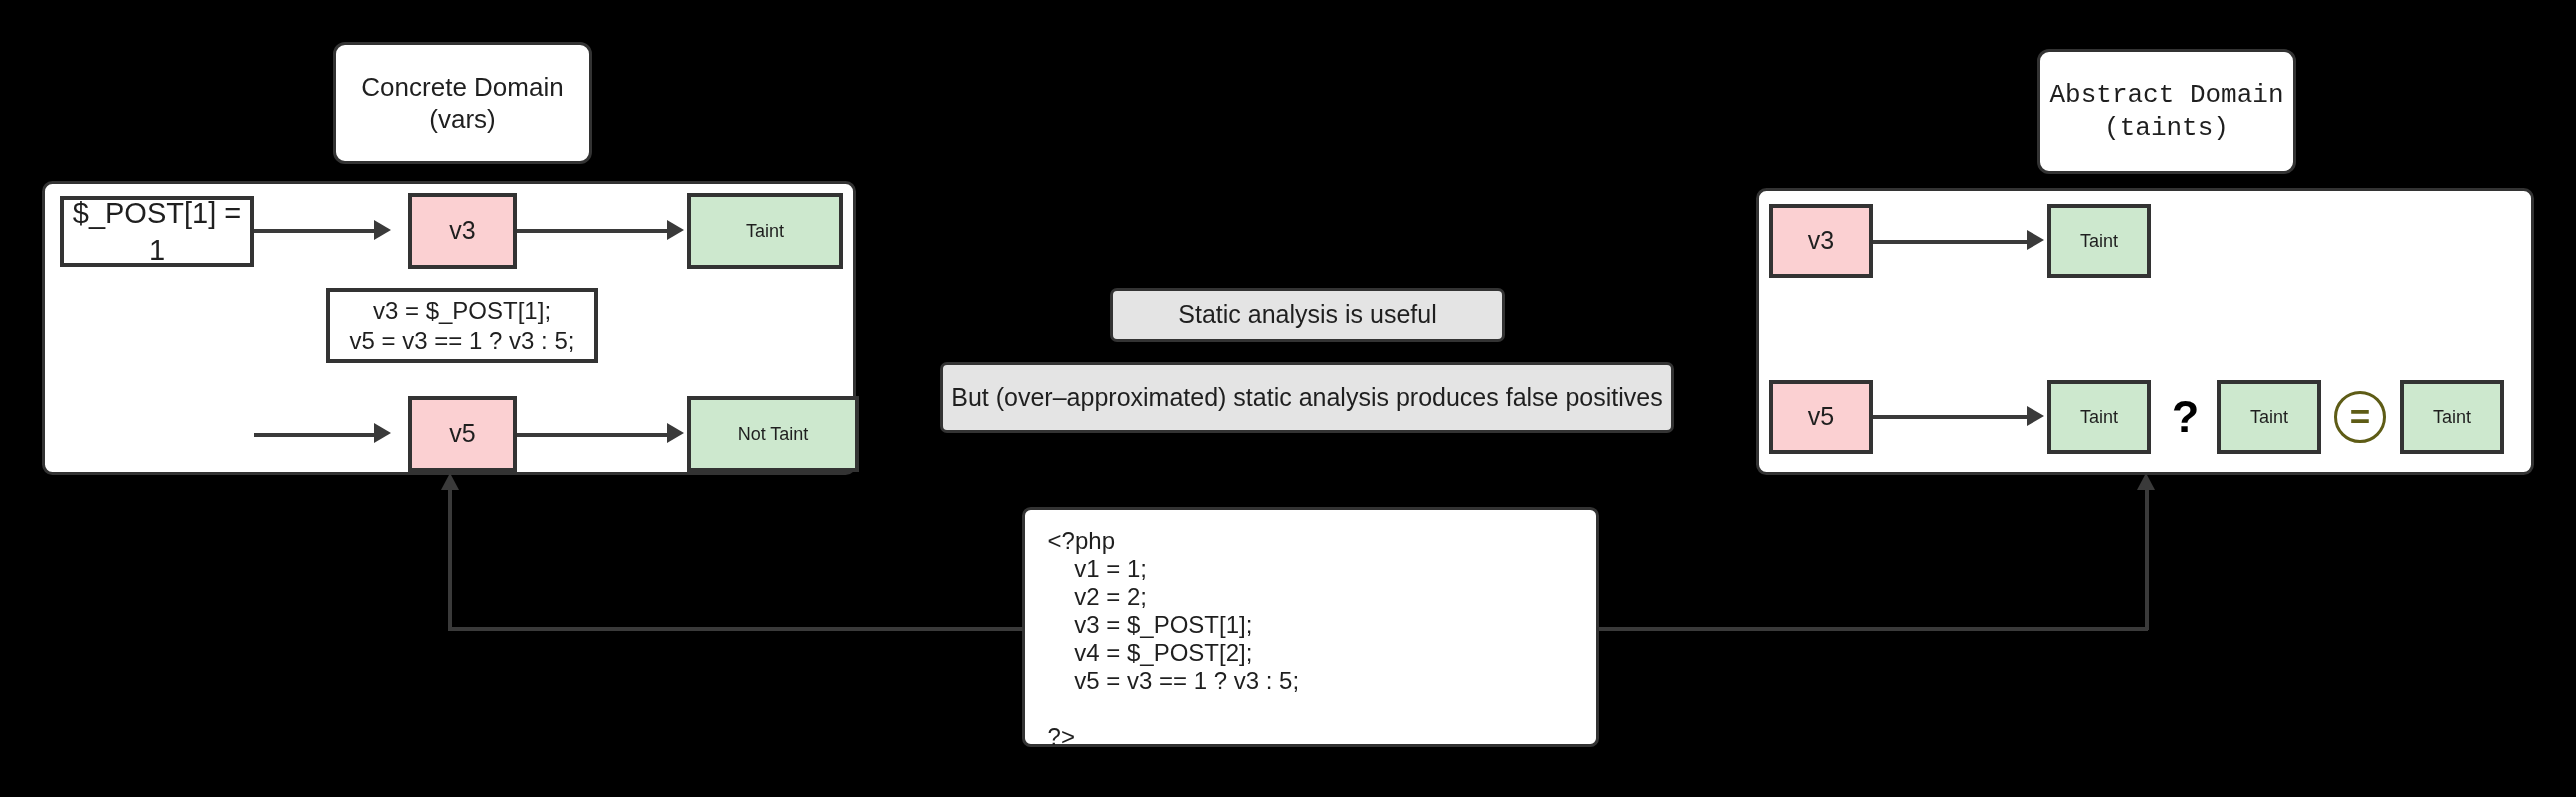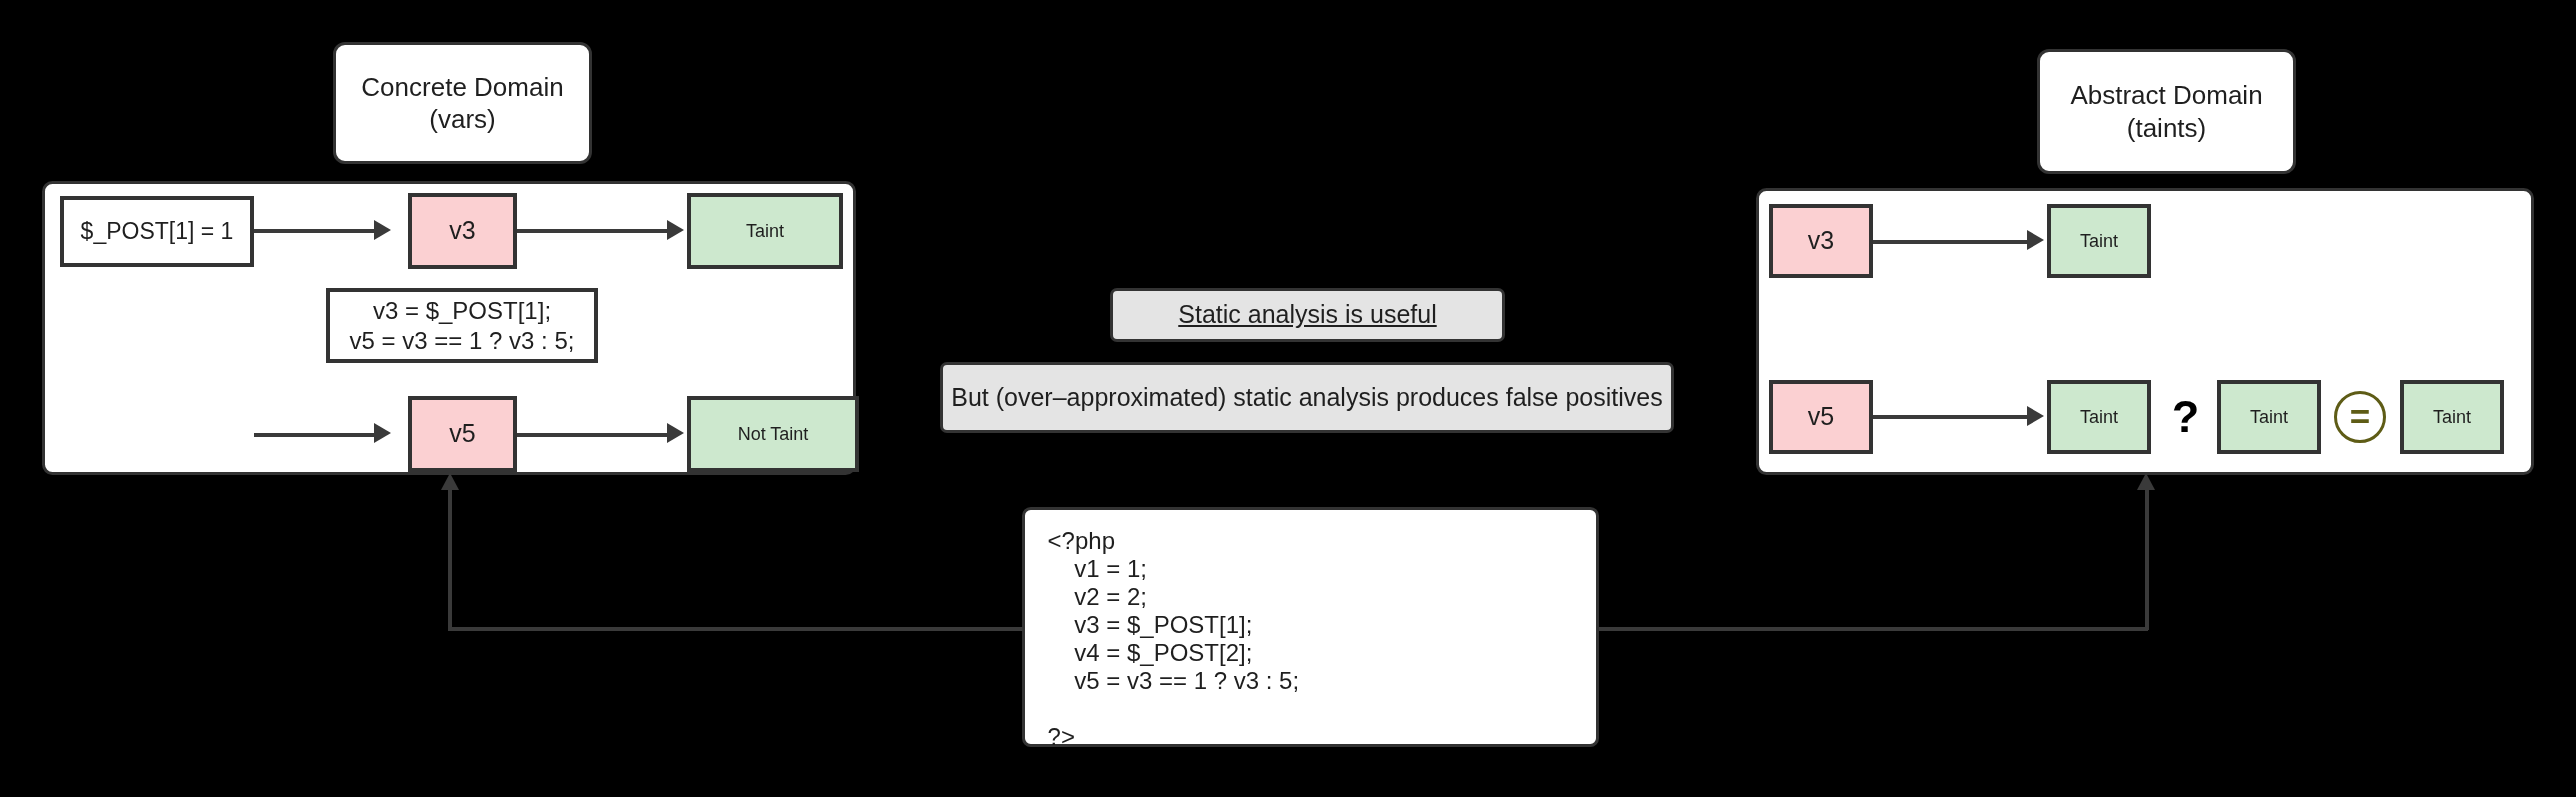--- a/index.html
+++ b/index.html
@@ -42,21 +42,21 @@
     box-sizing: border-box;
     background: #ffffff;
     border: 3.5px solid #333333;
     border-radius: 10.4px;
     box-shadow: 2.6px 2.6px 0 rgba(0,0,0,0.25);
   }
 
   .sq-white {
     background: #ffffff;
     border: 4.3px solid #333333;
-    font-size: 23px;
+    font-size: 29px;
   }
   .sq-pink {
     background: #fbd0d2;
     border: 4.3px solid #333333;
     font-size: 25px;
   }
   .sq-green {
     background: #cde8ce;
     border: 4.3px solid #333333;
     font-size: 18px;
@@ -124,21 +124,21 @@
   }
 </style>
 </head>
 <body>
 
 <div id="canvas">
 
   <div class="node title-card" style="left:333px; top:42px; width:259px; height:122px;">Concrete Domain
 (vars)</div>
 
-  <div class="node title-card" style="left:2037px; top:49px; width:259px; height:125px;">Abstract Domain
+  <div class="node title-card" style="left:2037px; top:49px; width:259px; height:125px;font-family:Liberation Mono, monospace;">Abstract Domain
 (taints)</div>
 
   <div class="panel" style="left:42px; top:181px; width:814px; height:294px;"></div>
 
   <div class="node sq-white" style="left:60px; top:196px; width:194px; height:71px;">$_POST[1] = 1</div>
   <div class="edge edge-h" style="left:254px; top:229px; width:122px;"></div>
   <div class="arrow-right" style="left:374px; top:220px;"></div>
   <div class="node sq-pink" style="left:408px; top:193px; width:109px; height:76px;">v3</div>
   <div class="edge edge-h" style="left:517px; top:229px; width:152px;"></div>
   <div class="arrow-right" style="left:667px; top:220px;"></div>
@@ -167,21 +167,21 @@
   <div class="node sq-green" style="left:2047px; top:380px; width:104px; height:74px;">Taint</div>
 
   <div class="op-q" style="left:2164px; top:380px; width:43px; height:74px;">?</div>
 
   <div class="node sq-green" style="left:2217px; top:380px; width:104px; height:74px;">Taint</div>
 
   <div class="op-eq" style="left:2334px; top:391px; width:52px; height:52px;">=</div>
 
   <div class="node sq-green" style="left:2400px; top:380px; width:104px; height:74px;">Taint</div>
 
-  <div class="node sq-grey" style="left:1110px; top:288px; width:395px; height:54px;text-decoration:underline;">Static analysis is useful</div>
+  <div class="node sq-grey" style="left:1110px; top:288px; width:395px; height:54px;">Static analysis is useful</div>
 
   <div class="node sq-grey" style="left:940px; top:362px; width:734px; height:71px;">But (over–approximated) static analysis produces false positives</div>
 
   <div class="code-card" style="position:absolute; left:1022px; top:507px; width:577px; height:240px; box-sizing:border-box;">&lt;?php
     v1 = 1;
     v2 = 2;
     v3 = $_POST[1];
     v4 = $_POST[2];
     v5 = v3 == 1 ? v3 : 5;
 

